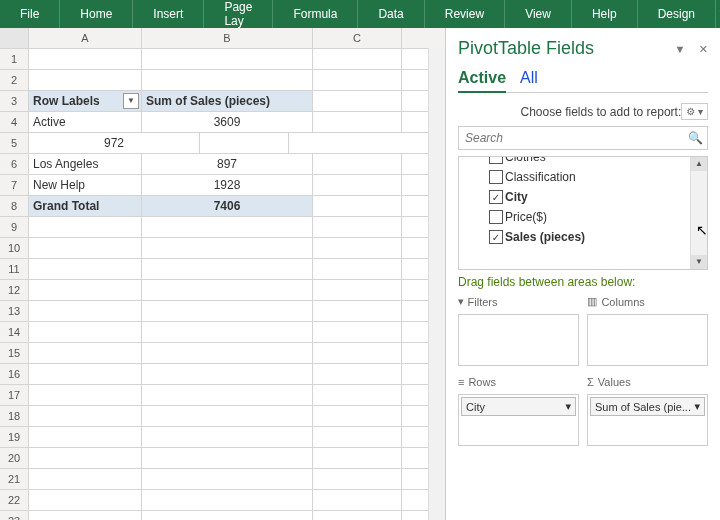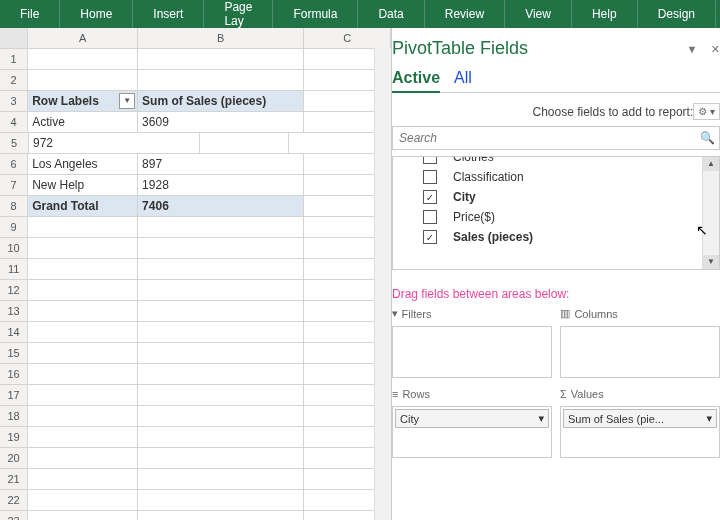--- a/index.html
+++ b/index.html
@@ -16,43 +16,43 @@
 .ch{border-right:1px solid #d4d4d4;text-align:center;line-height:20px;color:#555;font-size:11px}
 .chA{width:112px}.chB{width:170px}.chC{width:88px}
 .grid{height:472px;overflow:hidden}
 .row{display:flex;height:20px;border-bottom:1px solid #d4d4d4}
 .rh{width:28px;background:#f3f2f1;border-right:1px solid #d4d4d4;text-align:center;line-height:20px;font-size:11px;color:#555}
 .cell{border-right:1px solid #d4d4d4;padding:0 4px;line-height:20px;white-space:nowrap;overflow:hidden}
 .cA{width:104px}.cB{width:162px}.cC{width:80px}
 .pthdr{background:#dce6f1;font-weight:600}
 .rlabel{position:relative}
 .dd{position:absolute;right:2px;top:2px;width:14px;height:14px;border:1px solid #999;background:#fff;font-size:8px;line-height:14px;text-align:center;color:#555}
-.num{text-align:left}
+.num{text-align:center}
 .bold{font-weight:600}
 .vscroll{position:absolute;right:0;top:20px;bottom:0;width:16px;background:#f1f1f1;border-left:1px solid #ddd}
-.pane{width:328px;background:#fff;display:flex;flex-direction:column;padding:10px 0 6px;box-sizing:border-box}
+.pane{width:274px;background:#fff;display:flex;flex-direction:column;padding:10px 12px 6px;box-sizing:border-box}
 .pane-top{display:flex;align-items:center;justify-content:space-between}
 .pt-title{font-size:18px;color:#217346}
 .pt-ctrls span{color:#777;margin-left:10px;font-size:11px;cursor:pointer}
 .pt-tabs{margin-top:6px;border-bottom:1px solid #ccc;display:flex;gap:14px;font-size:16px}
 .pt-tab{padding:4px 0;color:#1d4ed8;cursor:pointer}
 .pt-tab.act{color:#217346;border-bottom:2px solid #217346;font-weight:600;margin-bottom:-1px}
 .choose{display:flex;align-items:center;justify-content:flex-end;margin:10px 0 6px;color:#444}
 .gear{border:1px solid #ccc;padding:2px 4px;font-size:10px;color:#666;cursor:pointer}
 .srch{display:flex;border:1px solid #ccc}
 .srch input{flex:1;border:0;padding:4px 6px;font-style:italic;color:#888;outline:none;font-size:12px}
 .srch .mag{width:22px;display:flex;align-items:center;justify-content:center;color:#3b78b5}
 .flist{border:1px solid #ccc;margin-top:6px;height:112px;position:relative;overflow:hidden}
-.fitem{display:flex;align-items:center;gap:16px;padding:3px 6px 3px 30px;font-size:12px}
+.fitem{display:flex;align-items:center;gap:2px;padding:3px 6px 3px 30px;font-size:12px}
 .cb{width:12px;height:12px;border:1px solid #555;display:flex;align-items:center;justify-content:center;font-size:10px;color:#333;background:#fff}
 .fbold{font-weight:600}
 .fl-scroll{position:absolute;right:0;top:0;bottom:0;width:16px;background:#f1f1f1;border-left:1px solid #ddd}
 .fl-up,.fl-dn{position:absolute;right:0;width:16px;height:14px;background:#e1e1e1;text-align:center;font-size:8px;line-height:14px;color:#555}
 .fl-up{top:0}.fl-dn{bottom:0}
-.drag-lbl{margin:17px 0 6px;color:#ec4899}
+.drag-lbl{margin:5px 0 6px;color:#4d7c0f}
 .areas{display:flex;gap:8px}
 .acol{flex:1;display:flex;flex-direction:column;gap:6px}
 .ahdr{color:#666;font-size:11px;display:flex;align-items:center;gap:4px}
 .abox{border:1px solid #ccc;height:46px;padding:2px;background:#fff}
 .afield{border:1px solid #bbb;background:#f4f4f4;font-size:11px;padding:2px 4px;display:flex;justify-content:space-between;align-items:center}
 .cursor{position:absolute;left:696px;top:222px;font-size:14px;color:#000;pointer-events:none}
 </style>
 </head>
 <body>
 

